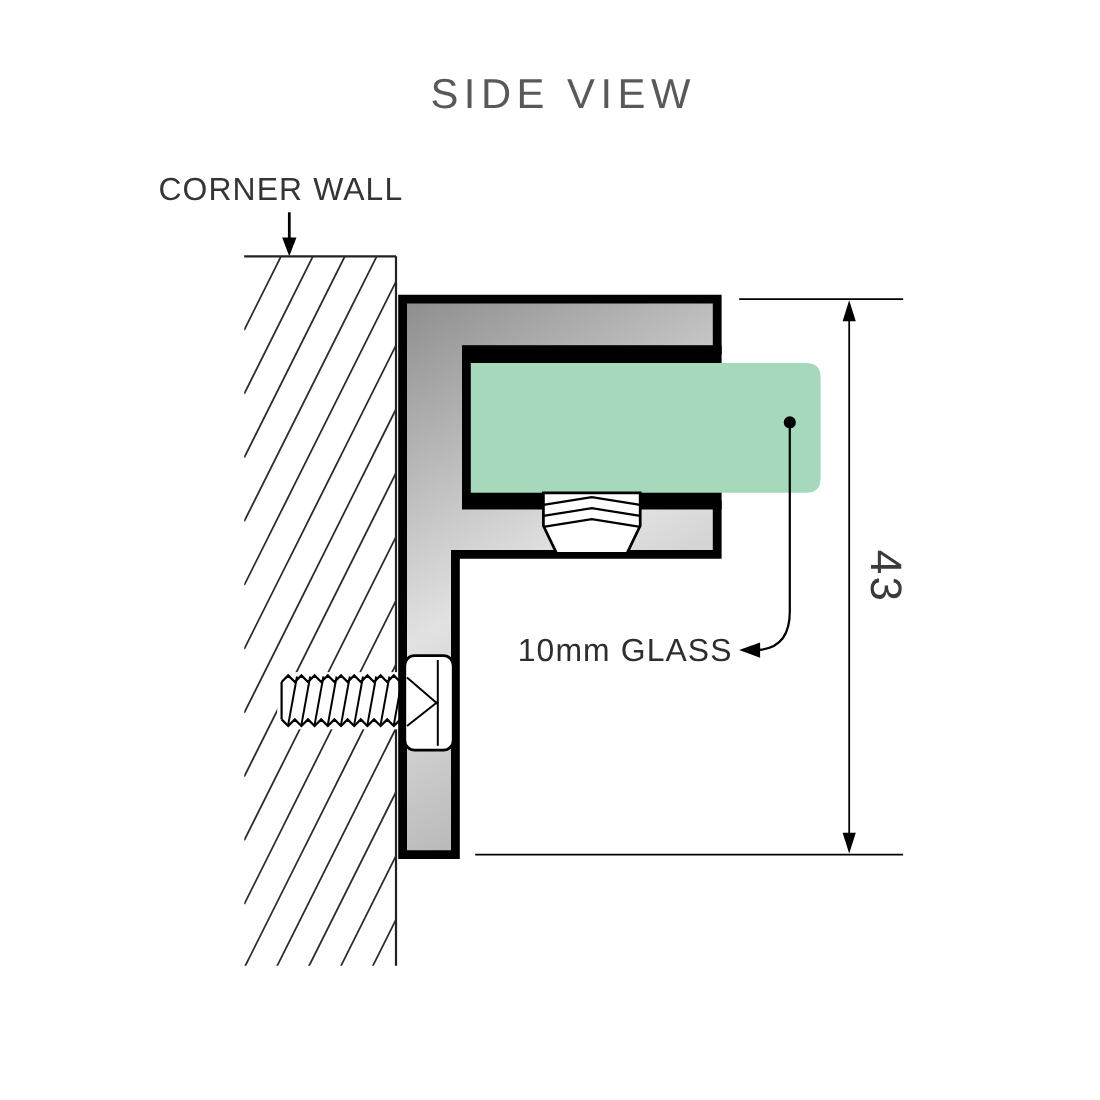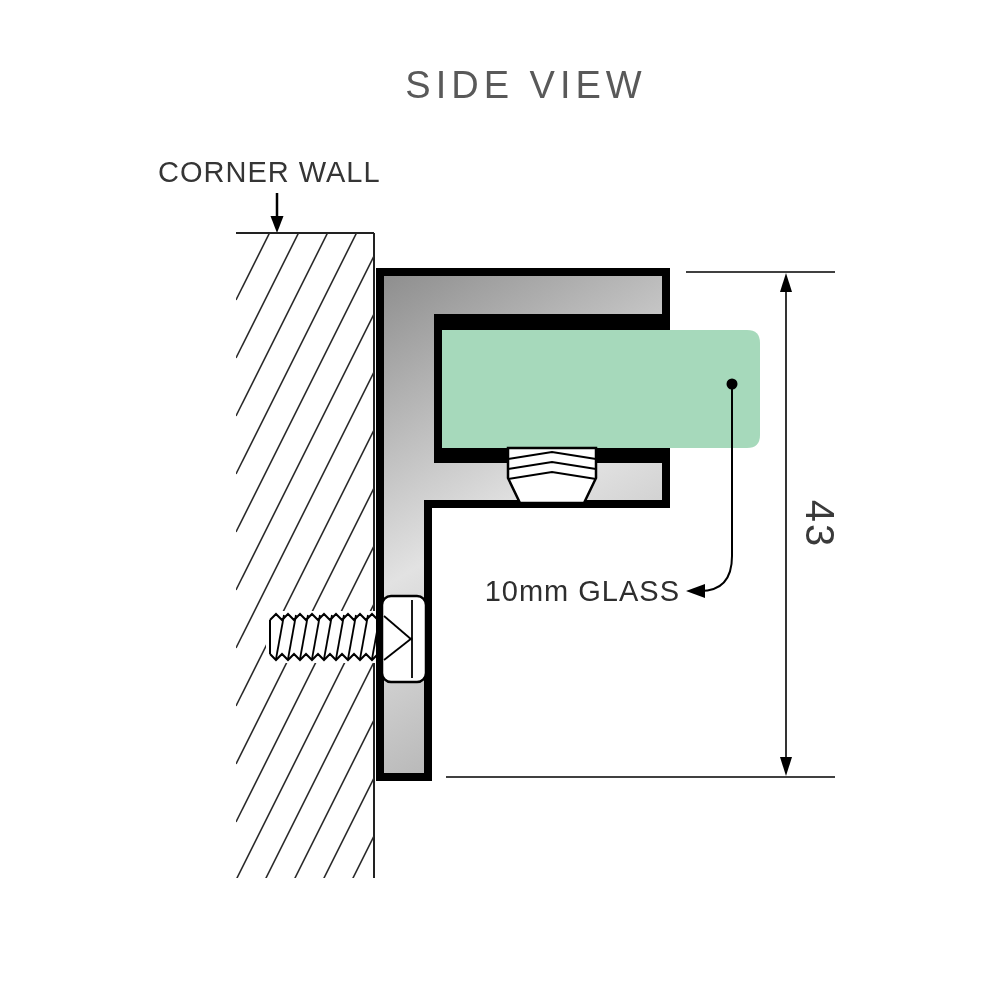--- a/index.html
+++ b/index.html
@@ -1,20 +1,19 @@
 <!DOCTYPE html>
 <html><head>
 <meta charset="utf-8">
 <style>
   html,body{margin:0;padding:0;background:#ffffff;}
   .page{
     width:956px;height:1000px;position:relative;background:#ffffff;
     font-family:"Liberation Sans", sans-serif;
     overflow:hidden;
-    padding-left:14px;
   }
   svg text{font-family:"Liberation Sans", sans-serif;}
   .title-text{font-size:38px;letter-spacing:5px;}
   .label-text{font-size:29px;letter-spacing:1px;}
   .dim-text{font-size:40px;letter-spacing:2px;}
 </style>
 </head>
 <body>
 
 <div class="page">

